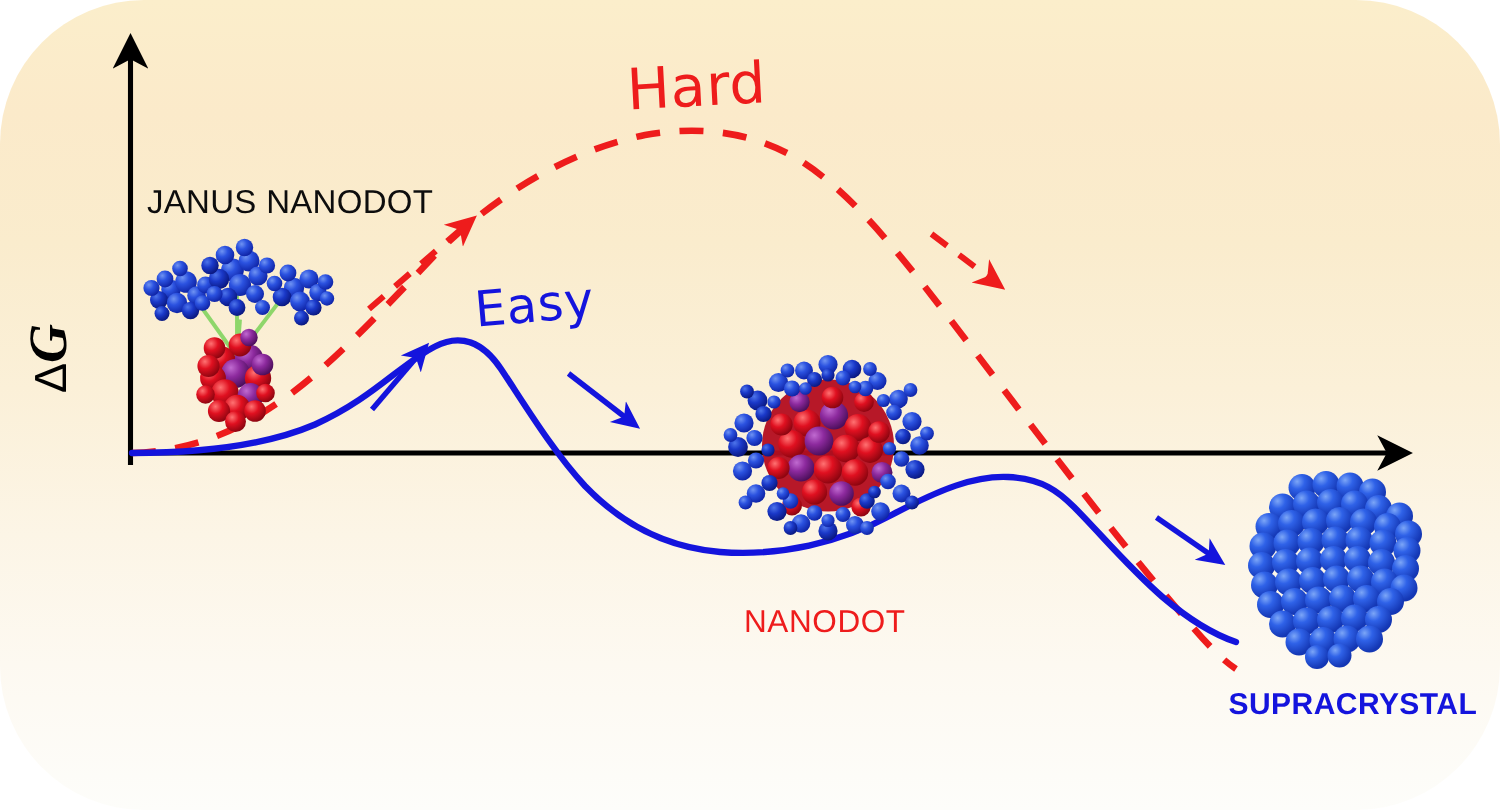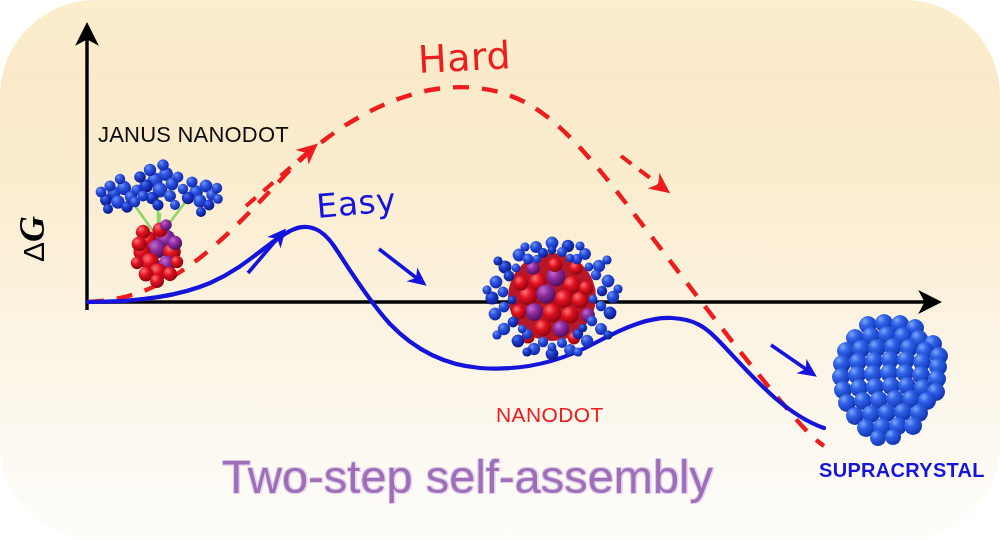--- a/index.html
+++ b/index.html
@@ -462,15 +462,14 @@
   <div class="lbl" id="label-janus">JANUS NANODOT</div>
 
   <div class="lbl" id="label-hard">Hard</div>
 
   <div class="lbl" id="label-easy">Easy</div>
 
   <div class="lbl" id="label-nanodot">NANODOT</div>
 
   <div class="lbl" id="label-supracrystal">SUPRACRYSTAL</div>
 
-  <div class="lbl" id="label-title">Two-step self-assembly</div>
 
 </div>
 
 </body></html>

